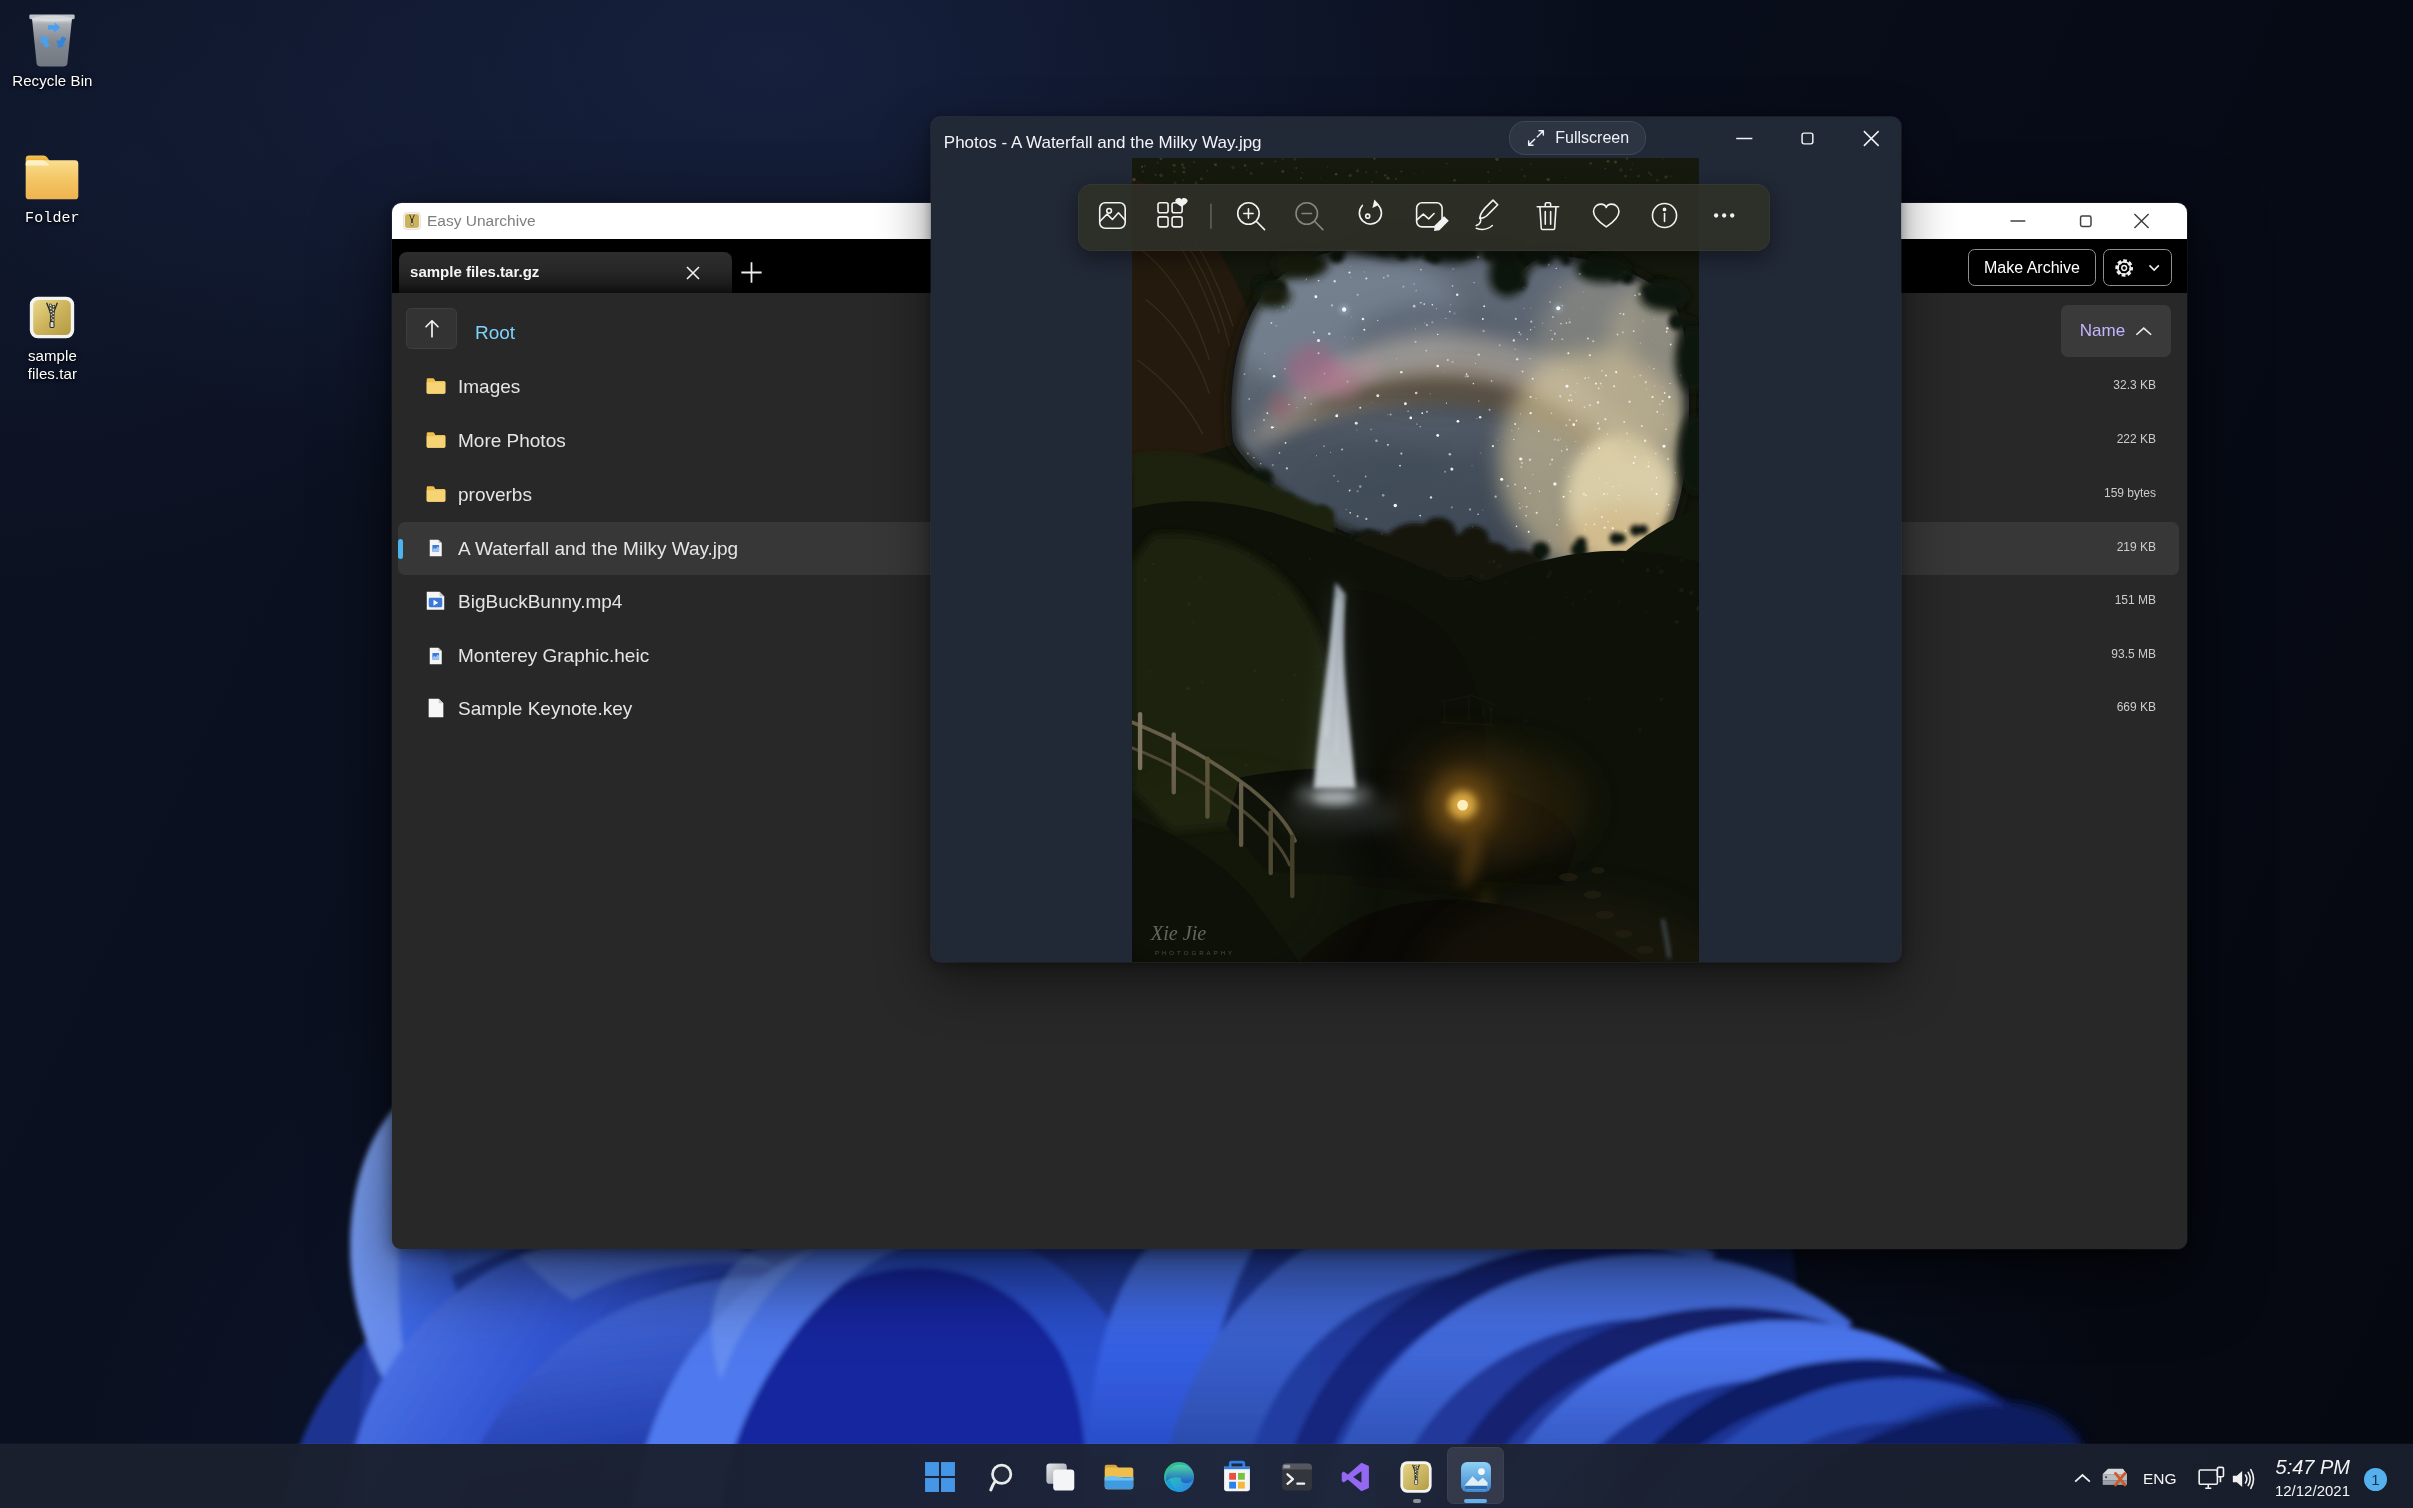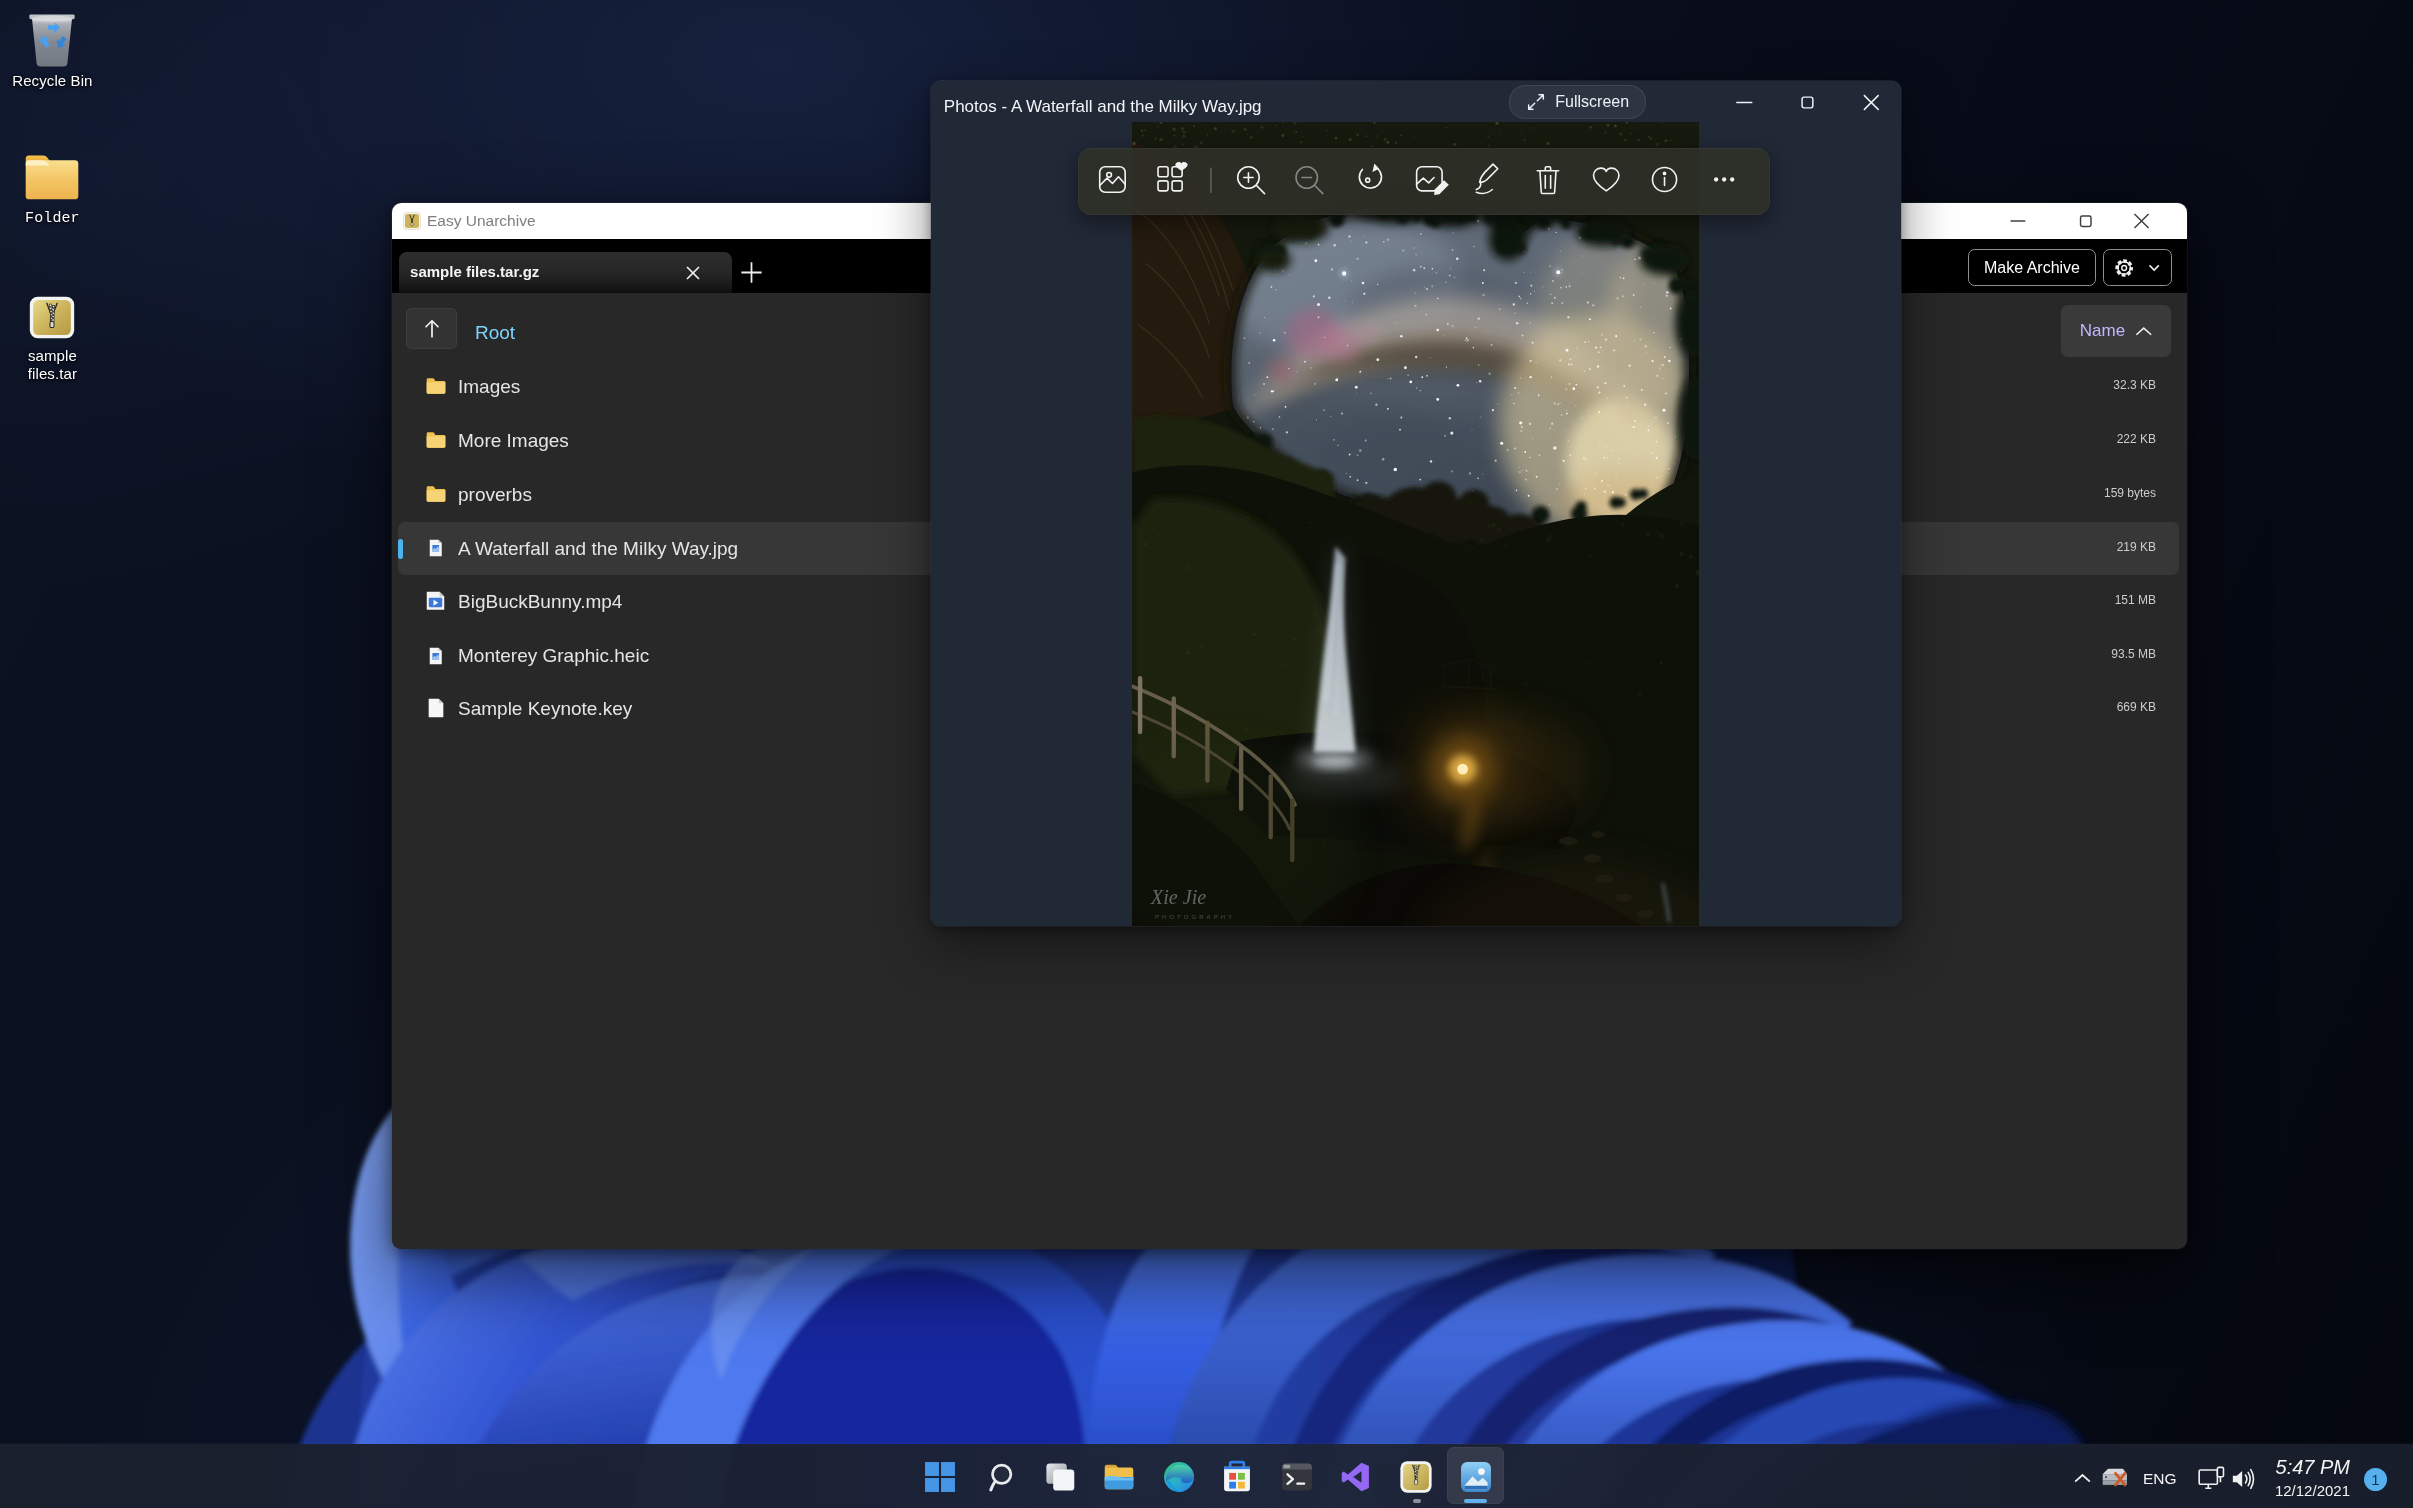--- a/index.html
+++ b/index.html
@@ -27,21 +27,21 @@
 #eu .tab .tname { position:absolute; left:11.4px; top:11.4px; font-size:15px; font-weight:bold; color:#f5f5f5; }
 #eu .content { position:absolute; left:0; top:90px; width:100%; height:956px; background:#282828; }
 .row { position:absolute; left:6px; width:1781px; height:53px; }
 .row .nm { position:absolute; left:60px; top:16px; font-size:19px; color:#e5e5e5; }
 .row .sz { position:absolute; right:23px; top:18px; font-size:12px; color:#cccccc; }
 .rowsel { background:#373737; border-radius:6.7px; }
 .acc { position:absolute; left:0px; top:17px; width:4.7px; height:19.5px; border-radius:2.7px; background:#4bb3ee; }
 .wbtn { position:absolute; display:flex; align-items:center; justify-content:center; }
 
 
-#ph { position:absolute; left:931px; top:81px; width:970px; height:845px; border-radius:9.4px;
+#ph { position:absolute; left:931px; top:117px; width:970px; height:845px; border-radius:9.4px;
   background:#212836; box-shadow: 0 20px 54px rgba(0,0,0,.45), 0 2.7px 12px rgba(0,0,0,.35), 0 0 0 0.7px rgba(130,140,160,.28);
   overflow:hidden; }
 #ph .tt { position:absolute; left:12.8px; top:15.5px; font-size:17px; color:#f2f4f8; }
 #ph .fsbtn { position:absolute; left:578px; top:4px; width:137px; height:34px; border-radius:16px; background:#2d3442; border:0.7px solid rgba(255,255,255,.09);
   display:flex; align-items:center; justify-content:center; color:#eef1f5; font-size:16px; }
 #phtools { position:absolute; left:147px; top:67px; width:692px; height:67px; border-radius:13.5px;
   background:rgba(47,48,40,.90); box-shadow:0 6.7px 20px rgba(0,0,0,.4), inset 0 0 0 0.7px rgba(255,255,255,.05); }
 
 
 #taskbar { position:absolute; left:0; top:1444px; width:2413px; height:65px;
@@ -257,21 +257,21 @@
           <path d="M1,8 L29,8 L29,23 Q29,25 27,25 L3,25 Q1,25 1,23 Z" fill="#f6d374"></path>
         </svg>
     <div class="nm">Images</div>
         <div class="sz">32.3 KB</div>
   </div>
   <div class="row" style="top:211px;">
     <svg class="abs" style="left:28px; top:17px;" width="20" height="18" viewBox="0 0 30 27">
           <path d="M1,4 Q1,2 3,2 L10,2 Q12,2 13,4 L14,6 L27,6 Q29,6 29,8 L29,23 Q29,25 27,25 L3,25 Q1,25 1,23 Z" fill="#eec04e"></path>
           <path d="M1,8 L29,8 L29,23 Q29,25 27,25 L3,25 Q1,25 1,23 Z" fill="#f6d374"></path>
         </svg>
-    <div class="nm">More Images</div>
+    <div class="nm">More Photos</div>
         <div class="sz">222 KB</div>
   </div>
   <div class="row" style="top:265px;">
     <svg class="abs" style="left:28px; top:17px;" width="20" height="18" viewBox="0 0 30 27">
           <path d="M1,4 Q1,2 3,2 L10,2 Q12,2 13,4 L14,6 L27,6 Q29,6 29,8 L29,23 Q29,25 27,25 L3,25 Q1,25 1,23 Z" fill="#eec04e"></path>
           <path d="M1,8 L29,8 L29,23 Q29,25 27,25 L3,25 Q1,25 1,23 Z" fill="#f6d374"></path>
         </svg>
     <div class="nm">proverbs</div>
         <div class="sz">159 bytes</div>
   </div>

